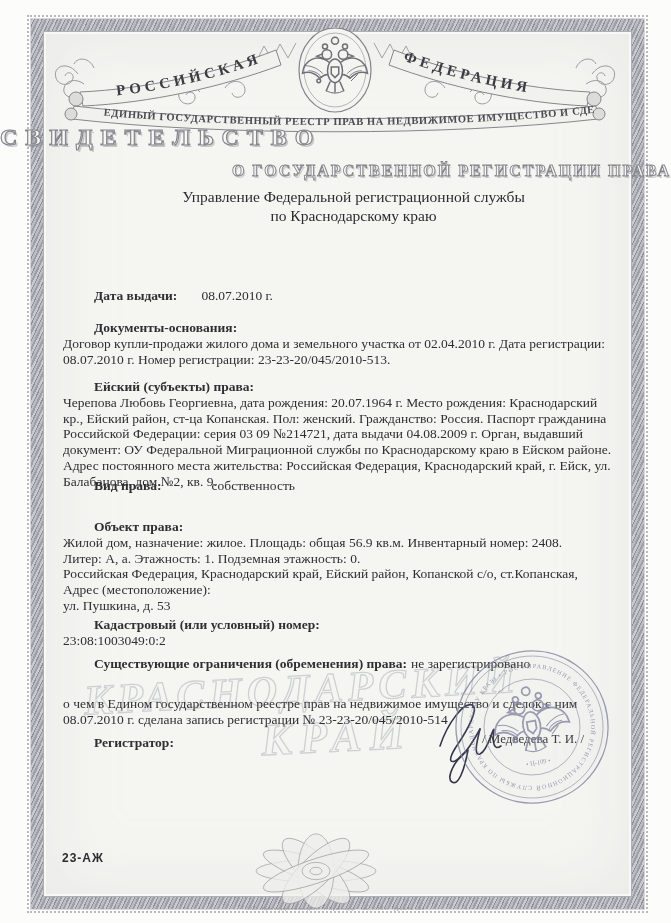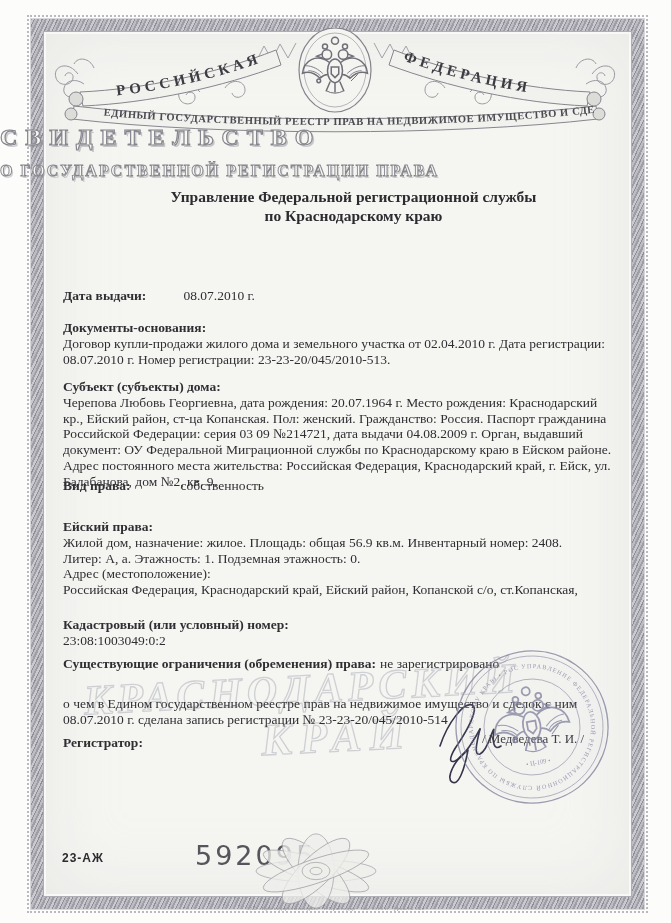--- a/index.html
+++ b/index.html
@@ -11,29 +11,29 @@
         outline:2px dotted #b9b9bf;outline-offset:1px;
         box-shadow:inset 0 0 0 1px #d8d8dc;}
   .paper{position:absolute;left:43px;top:31px;right:39px;bottom:26px;
          background:#f5f5f2;border:1px solid #aeaeb5;
          box-shadow:inset 0 0 0 2px rgba(255,255,255,.65), inset 0 0 70px rgba(208,210,206,.35);}
   .hdr{position:absolute;left:50px;top:28px;width:570px;height:110px;}
   .title1{position:absolute;left:0;right:0;top:124px;
           font-weight:bold;font-size:24px;letter-spacing:8px;
           color:#f7f7f4;-webkit-text-stroke:1.2px #86868e;
           text-shadow:2px 2px 0 rgba(130,130,138,.40);}
-  .title2{position:absolute;left:0;right:0;top:162px;text-align:left;
+  .title2{position:absolute;left:0;right:0;top:162px;text-align:right;
           font-weight:bold;font-size:16px;letter-spacing:2px;
           color:#f7f7f4;-webkit-text-stroke:.9px #86868e;
           text-shadow:1.5px 1.5px 0 rgba(130,130,138,.35);}
   .auth{position:absolute;left:0;right:0;top:187px;text-align:center;
-        font-weight:bold;font-size:15.5px;line-height:19px;color:#2c2c30;padding-left:36px;}
+        font-weight:normal;font-size:15.5px;line-height:19px;color:#2c2c30;padding-left:36px;}
   .sec{position:absolute;left:63px;width:551px;font-size:13.5px;line-height:15.8px;color:#2f2f33;}
-  .lbl{font-weight:bold;}
-  .val-date{margin-left:37px;}
+  .lbl{font-weight:bold;margin-left:31px;}
+  .val-date{margin-left:24px;}
   .val-right{margin-left:50px;}
   .val-restrict{margin-left:4px;font-weight:normal;}
   .wm{position:absolute;left:85px;top:668px;width:440px;transform:rotate(-3deg);
       font-style:italic;font-weight:bold;line-height:1;pointer-events:none;
       color:transparent;-webkit-text-stroke:1.3px rgba(142,148,160,.5);opacity:.75;}
   .wm-l1{font-size:42px;letter-spacing:5px;}
   .wm-l2{font-size:45px;letter-spacing:8px;margin-left:175px;margin-top:6px;}
   .seal{position:absolute;left:447px;top:642px;width:170px;height:170px;z-index:5;}
   .sig{position:absolute;left:428px;top:690px;width:95px;height:100px;z-index:4;}
   .signame{position:absolute;left:482px;top:731px;font-size:13px;color:#36363c;z-index:4;}
@@ -138,34 +138,35 @@
   <div class="sec" style="top:288px">
     <span class="lbl">Дата выдачи:</span><span class="val-date">08.07.2010 г.</span>
   </div>
 
   <div class="sec" style="top:320px">
     <div class="lbl">Документы-основания:</div>
     <div>Договор купли-продажи жилого дома и земельного участка от 02.04.2010 г. Дата регистрации: 08.07.2010 г. Номер регистрации: 23-23-20/045/2010-513.</div>
   </div>
 
   <div class="sec" style="top:379px">
-    <div class="lbl">Субъект (субъекты) дома:</div>
+    <div class="lbl">Ейский (субъекты) права:</div>
     <div>Черепова Любовь Георгиевна, дата рождения: 20.07.1964 г. Место рождения: Краснодарский кр., Ейский район, ст-ца Копанская. Пол: женский. Гражданство: Россия. Паспорт гражданина Российской Федерации: серия 03 09 №214721, дата выдачи 04.08.2009 г. Орган, выдавший документ: ОУ Федеральной Миграционной службы по Краснодарскому краю в Ейском районе. Адрес постоянного места жительства: Российская Федерация, Краснодарский край, г. Ейск, ул. Балабанова, дом №2, кв. 9.</div>
   </div>
 
   <div class="sec" style="top:478px">
     <span class="lbl">Вид права:</span><span class="val-right">собственность</span>
   </div>
 
   <div class="sec" style="top:519px">
-    <div class="lbl">Ейский права:</div>
+    <div class="lbl">Объект права:</div>
     <div>Жилой дом, назначение: жилое. Площадь: общая 56.9 кв.м. Инвентарный номер: 2408.</div>
     <div>Литер: А, а. Этажность: 1. Подземная этажность: 0.</div>
+    <div>Российская Федерация, Краснодарский край, Ейский район, Копанской с/о, ст.Копанская,</div>
     <div>Адрес (местоположение):</div>
-    <div>Российская Федерация, Краснодарский край, Ейский район, Копанской с/о, ст.Копанская,</div>
+    <div>ул. Пушкина, д. 53</div>
   </div>
 
   <div class="sec" style="top:617px">
     <div class="lbl">Кадастровый (или условный) номер:</div>
     <div>23:08:1003049:0:2</div>
   </div>
 
   <div class="sec" style="top:656px">
     <span class="lbl">Существующие ограничения (обременения) права:</span><span class="val-restrict">не зарегистрировано</span>
   </div>
@@ -199,21 +200,20 @@
       </defs>
       <text font-family="Liberation Serif, serif" font-size="6.2" letter-spacing="1.1" fill="#8585a0">
         <textPath href="#sealRing">УПРАВЛЕНИЕ ФЕДЕРАЛЬНОЙ РЕГИСТРАЦИОННОЙ СЛУЖБЫ ПО КРАСНОДАРСКОМУ КРАЮ • РОССИЙСКАЯ ФЕДЕРАЦИЯ •</textPath>
       </text>
       <use href="#eagle" transform="scale(1.45)" color="#8585a0"></use>
       <text y="38" text-anchor="middle" font-family="Liberation Serif, serif" font-size="6.5" fill="#8585a0">• Ц-109 •</text>
     </g>
   </svg>
 
   <div class="series">23-АЖ</div>
-  <div class="number">592095</div>
 
   <svg class="rosette" viewBox="-66 -42 132 84">
     <g transform="scale(1,0.62)" fill="rgba(238,238,235,0.75)" stroke="#9898a0" stroke-width="0.8">
       <ellipse rx="60" ry="18"></ellipse>
       <ellipse rx="60" ry="18" transform="rotate(30)"></ellipse>
       <ellipse rx="60" ry="18" transform="rotate(60)"></ellipse>
       <ellipse rx="60" ry="18" transform="rotate(90)"></ellipse>
       <ellipse rx="60" ry="18" transform="rotate(120)"></ellipse>
       <ellipse rx="60" ry="18" transform="rotate(150)"></ellipse>
       <circle r="14" fill="none"></circle>

